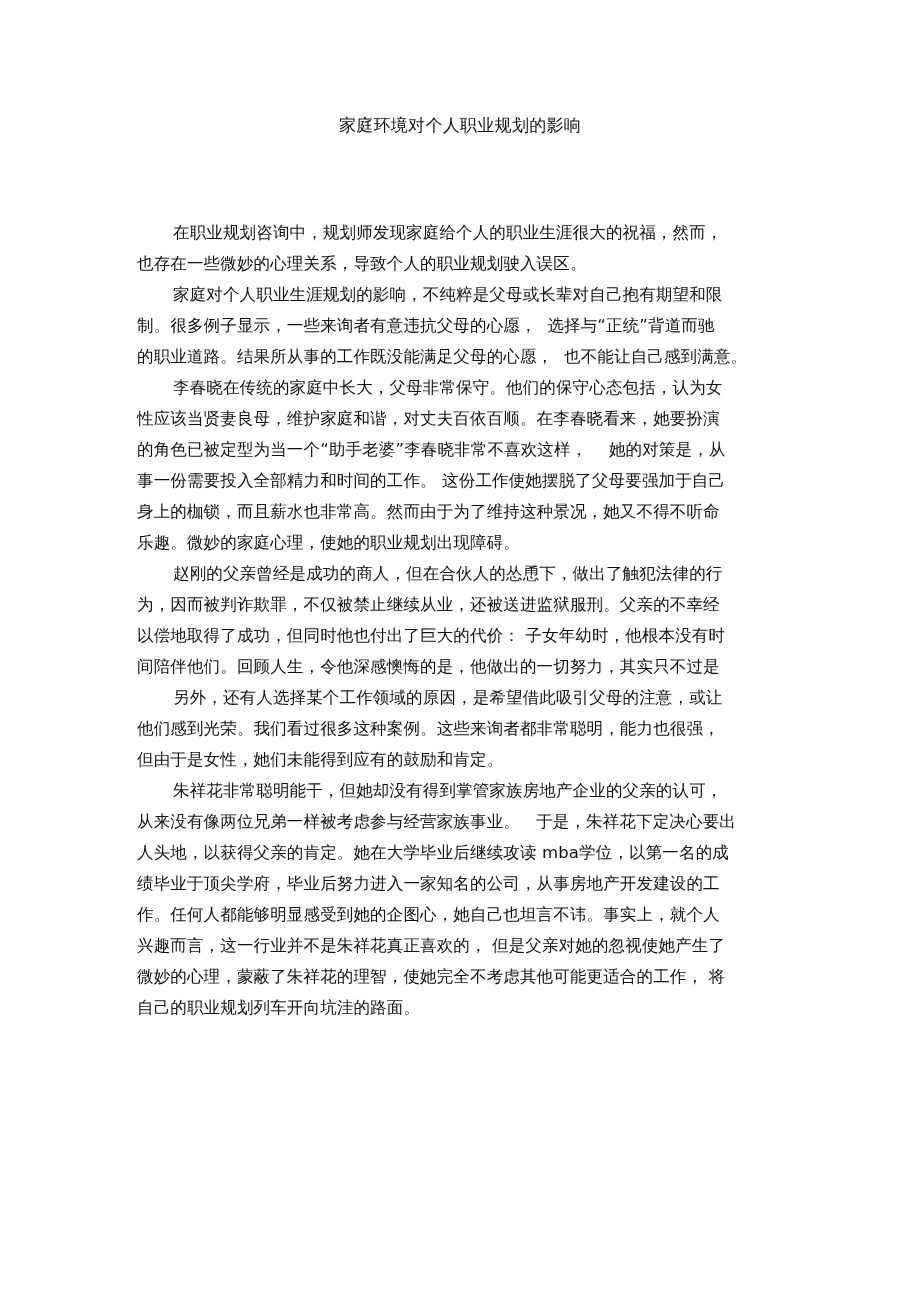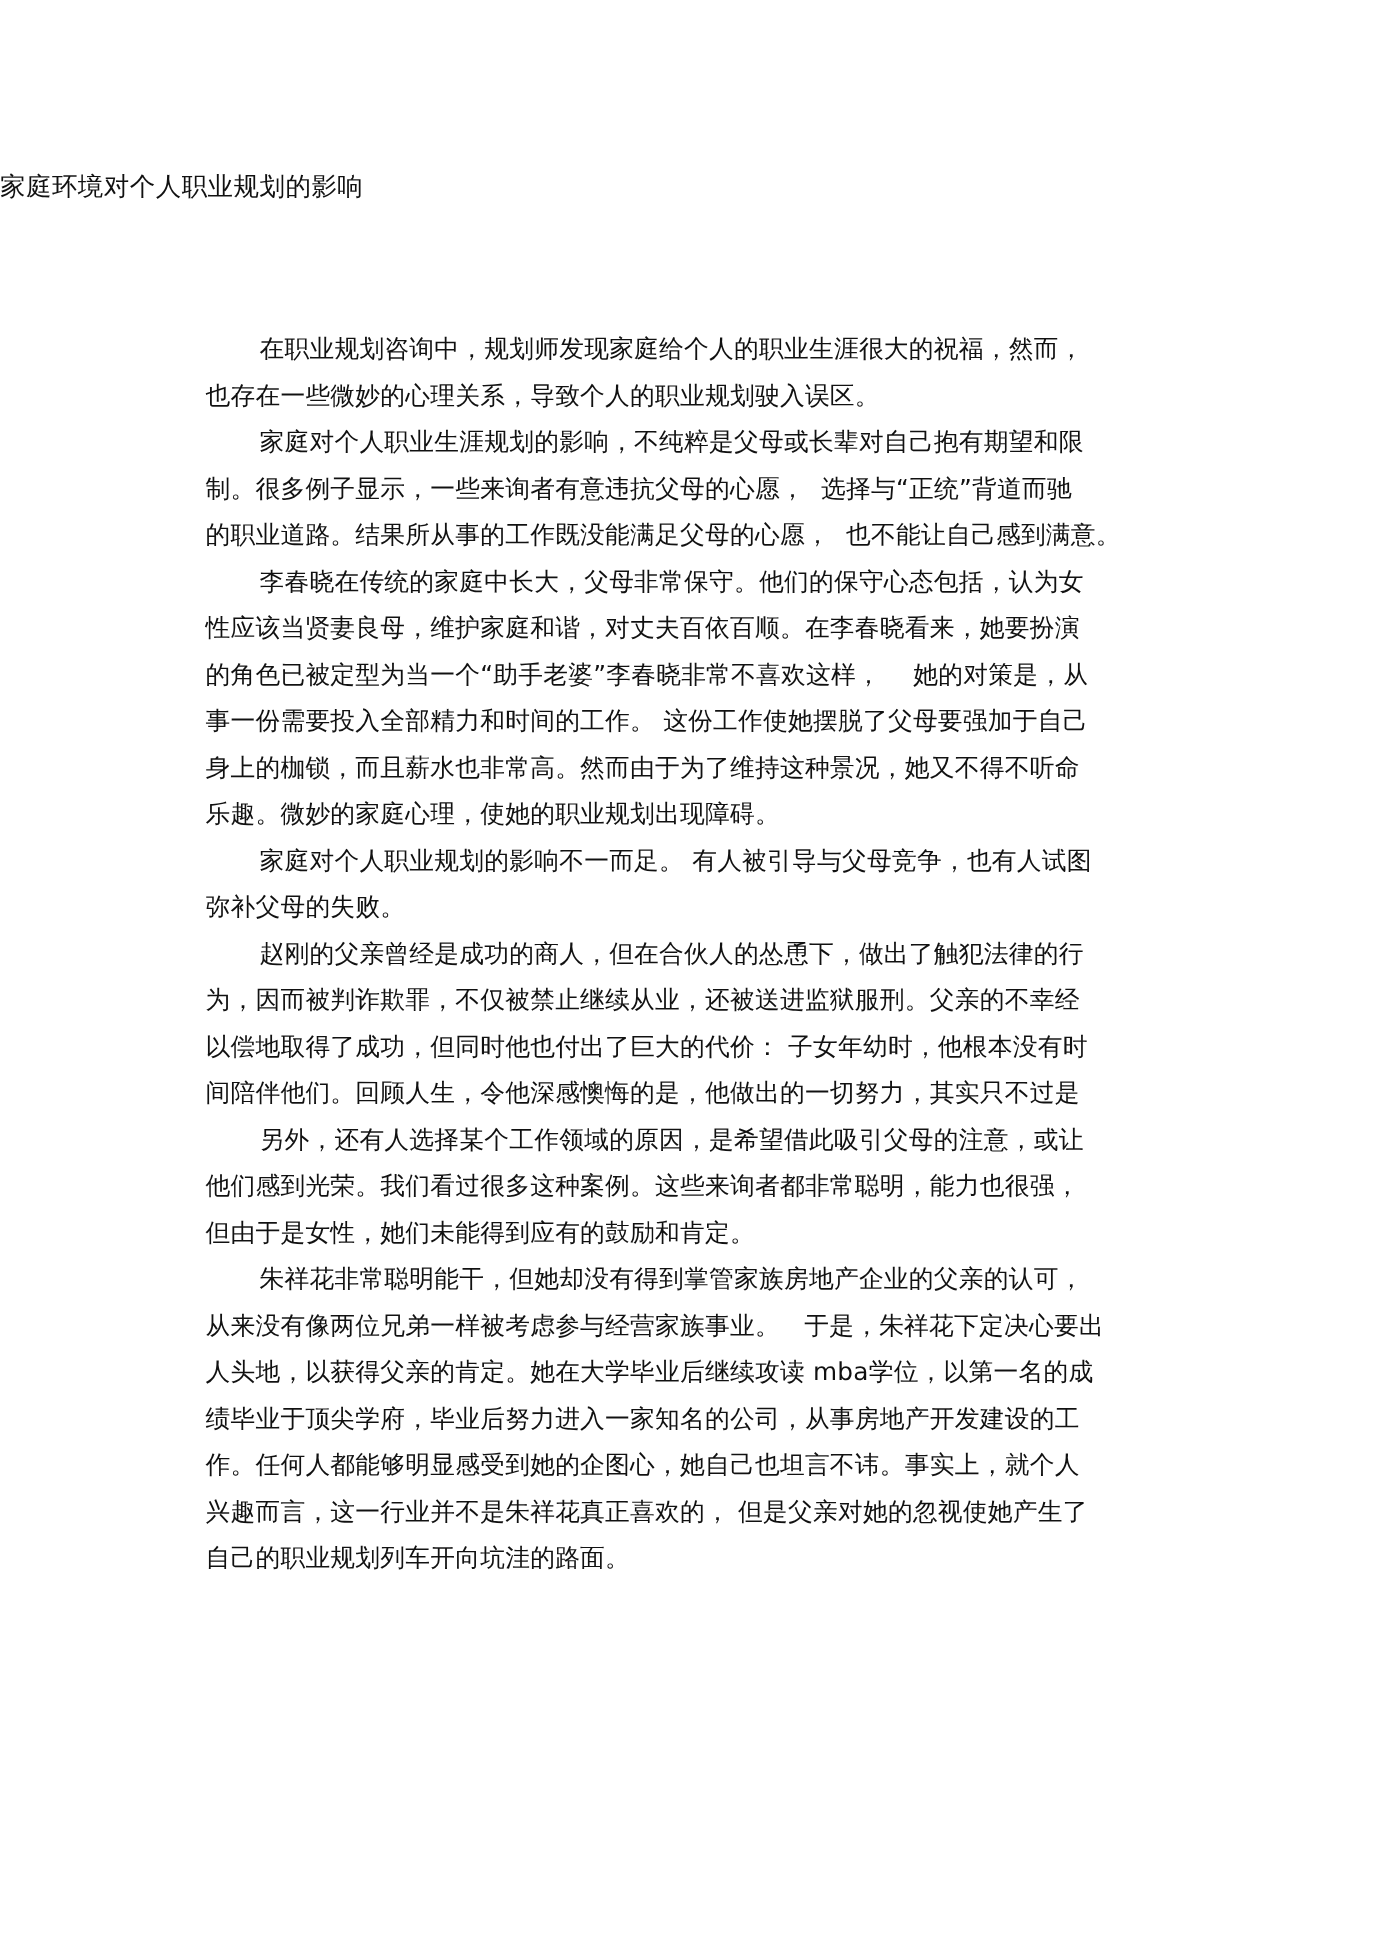--- a/index.html
+++ b/index.html
@@ -21,20 +21,21 @@
       top: 0;
       width: 920px;
       height: 1303px;
       background: #ffffff;
     }
     .title {
       position: absolute;
       left: 0;
       top: 113px;
       width: 920px;
+      text-align: center;
       font-size: 17px;
       line-height: 24px;
       letter-spacing: 0.3px;
       color: #111;
     }
     .body-text {
       position: absolute;
       left: 137px;
       top: 217px;
       width: 650px;
@@ -74,24 +75,20 @@
 
     <div>
       <span class="line indent">李春晓在传统的家庭中长大，父母非常保守。他们的保守心态包括，认为女</span>
       <span class="line">性应该当贤妻良母，维护家庭和谐，对丈夫百依百顺。在李春晓看来，她要扮演</span>
       <span class="line">的角色已被定型为当一个“助手老婆”李春晓非常不喜欢这样，    她的对策是，从</span>
       <span class="line">事一份需要投入全部精力和时间的工作。 这份工作使她摆脱了父母要强加于自己</span>
       <span class="line">身上的枷锁，而且薪水也非常高。然而由于为了维持这种景况，她又不得不听命</span>
       <span class="line">乐趣。微妙的家庭心理，使她的职业规划出现障碍。</span>
     </div>
 
-    <div>
-      <span class="line indent">家庭对个人职业规划的影响不一而足。 有人被引导与父母竞争，也有人试图</span>
-      <span class="line">弥补父母的失败。</span>
-    </div>
 
     <div>
       <span class="line indent">赵刚的父亲曾经是成功的商人，但在合伙人的怂恿下，做出了触犯法律的行</span>
       <span class="line">为，因而被判诈欺罪，不仅被禁止继续从业，还被送进监狱服刑。父亲的不幸经</span>
       <span class="line">以偿地取得了成功，但同时他也付出了巨大的代价： 子女年幼时，他根本没有时</span>
       <span class="line">间陪伴他们。回顾人生，令他深感懊悔的是，他做出的一切努力，其实只不过是</span>
     </div>
 
     <div>
       <span class="line indent">另外，还有人选择某个工作领域的原因，是希望借此吸引父母的注意，或让</span>
@@ -99,17 +96,18 @@
       <span class="line">但由于是女性，她们未能得到应有的鼓励和肯定。</span>
     </div>
 
     <div>
       <span class="line indent">朱祥花非常聪明能干，但她却没有得到掌管家族房地产企业的父亲的认可，</span>
       <span class="line">从来没有像两位兄弟一样被考虑参与经营家族事业。   于是，朱祥花下定决心要出</span>
       <span class="line">人头地，以获得父亲的肯定。她在大学毕业后继续攻读 mba学位，以第一名的成</span>
       <span class="line">绩毕业于顶尖学府，毕业后努力进入一家知名的公司，从事房地产开发建设的工</span>
       <span class="line">作。任何人都能够明显感受到她的企图心，她自己也坦言不讳。事实上，就个人</span>
       <span class="line">兴趣而言，这一行业并不是朱祥花真正喜欢的， 但是父亲对她的忽视使她产生了</span>
+      <span class="line">微妙的心理，蒙蔽了朱祥花的理智，使她完全不考虑其他可能更适合的工作， 将</span>
       <span class="line">自己的职业规划列车开向坑洼的路面。</span>
     </div>
 
   </div>
 </div>
 
 </body></html>

